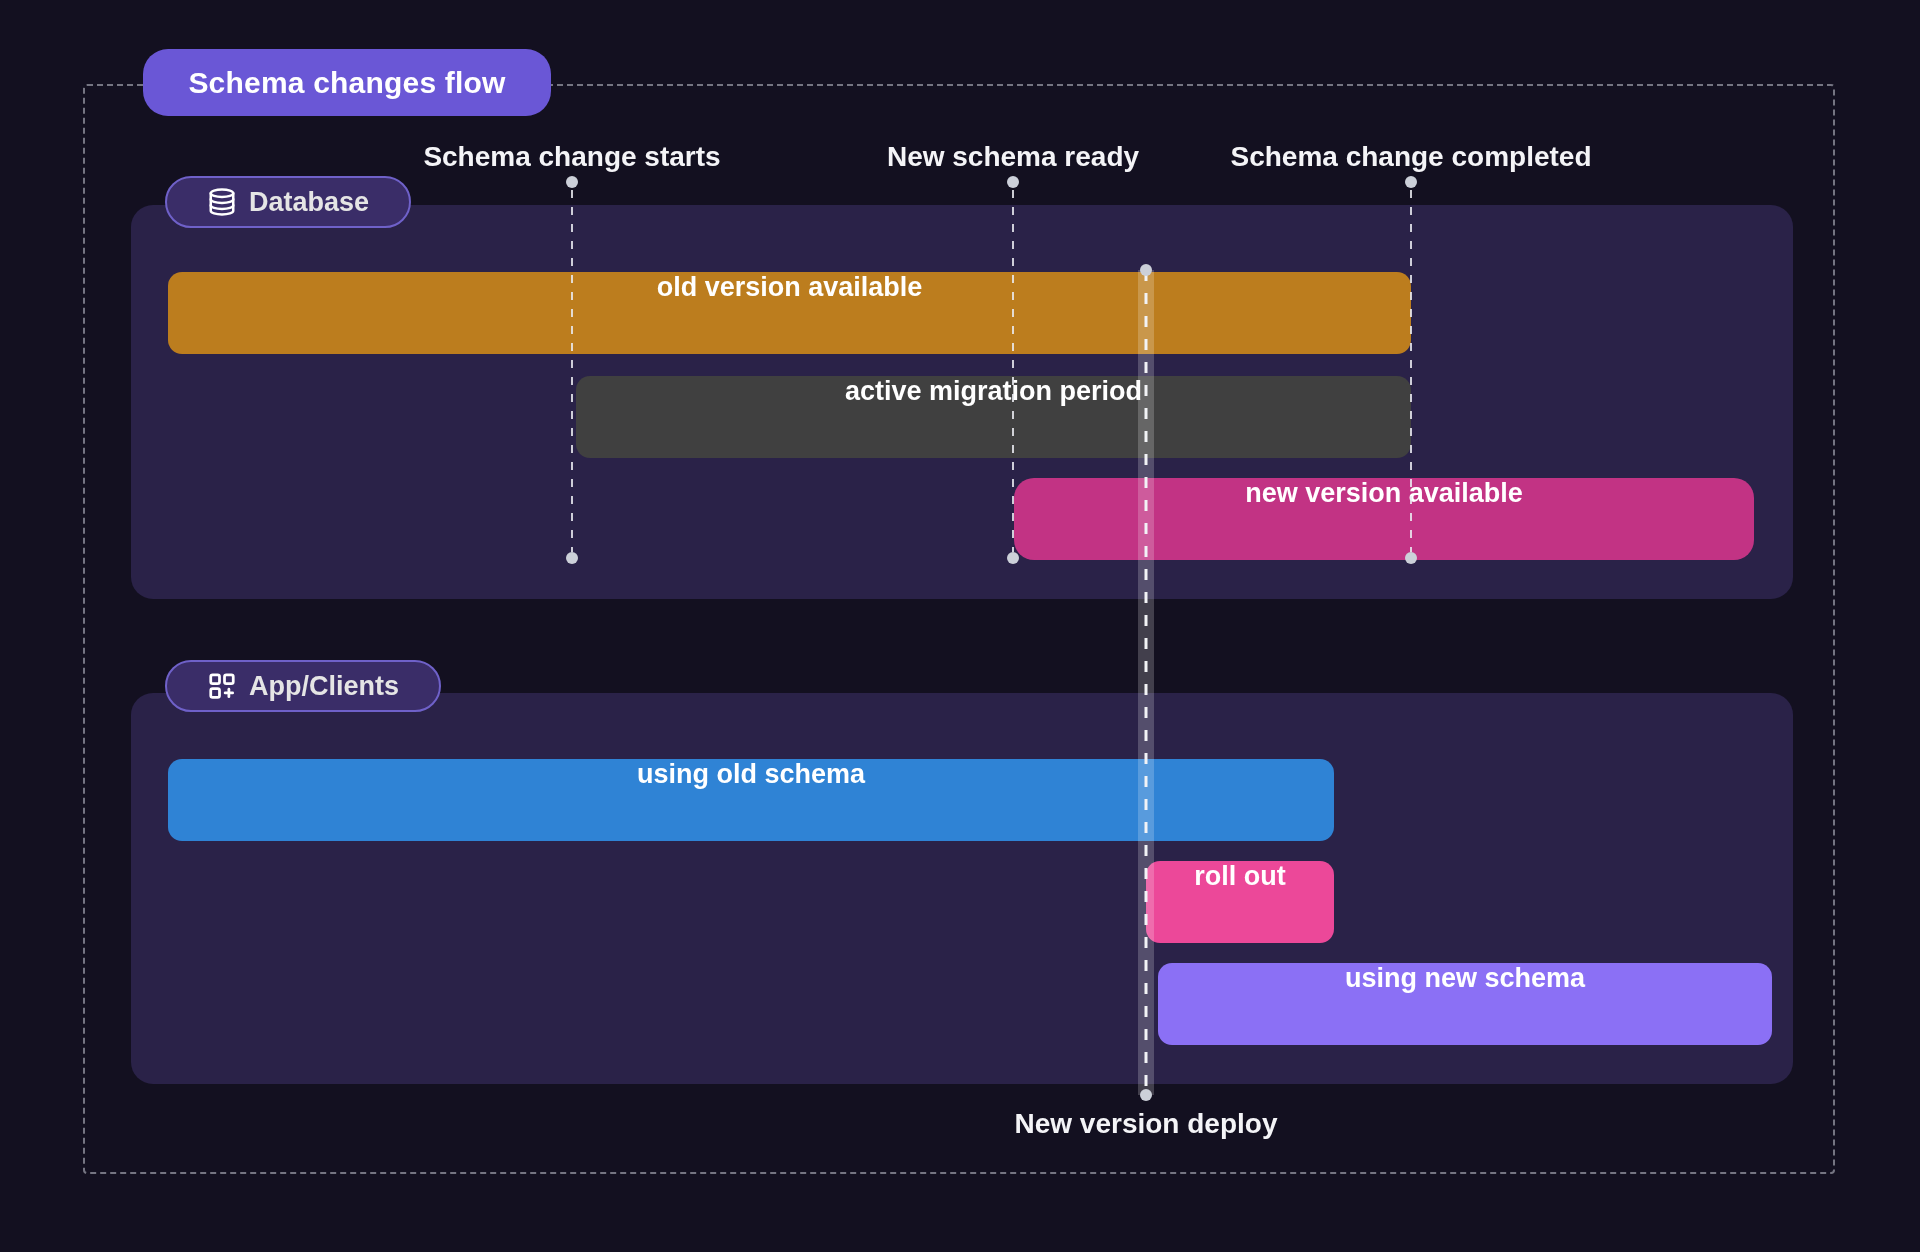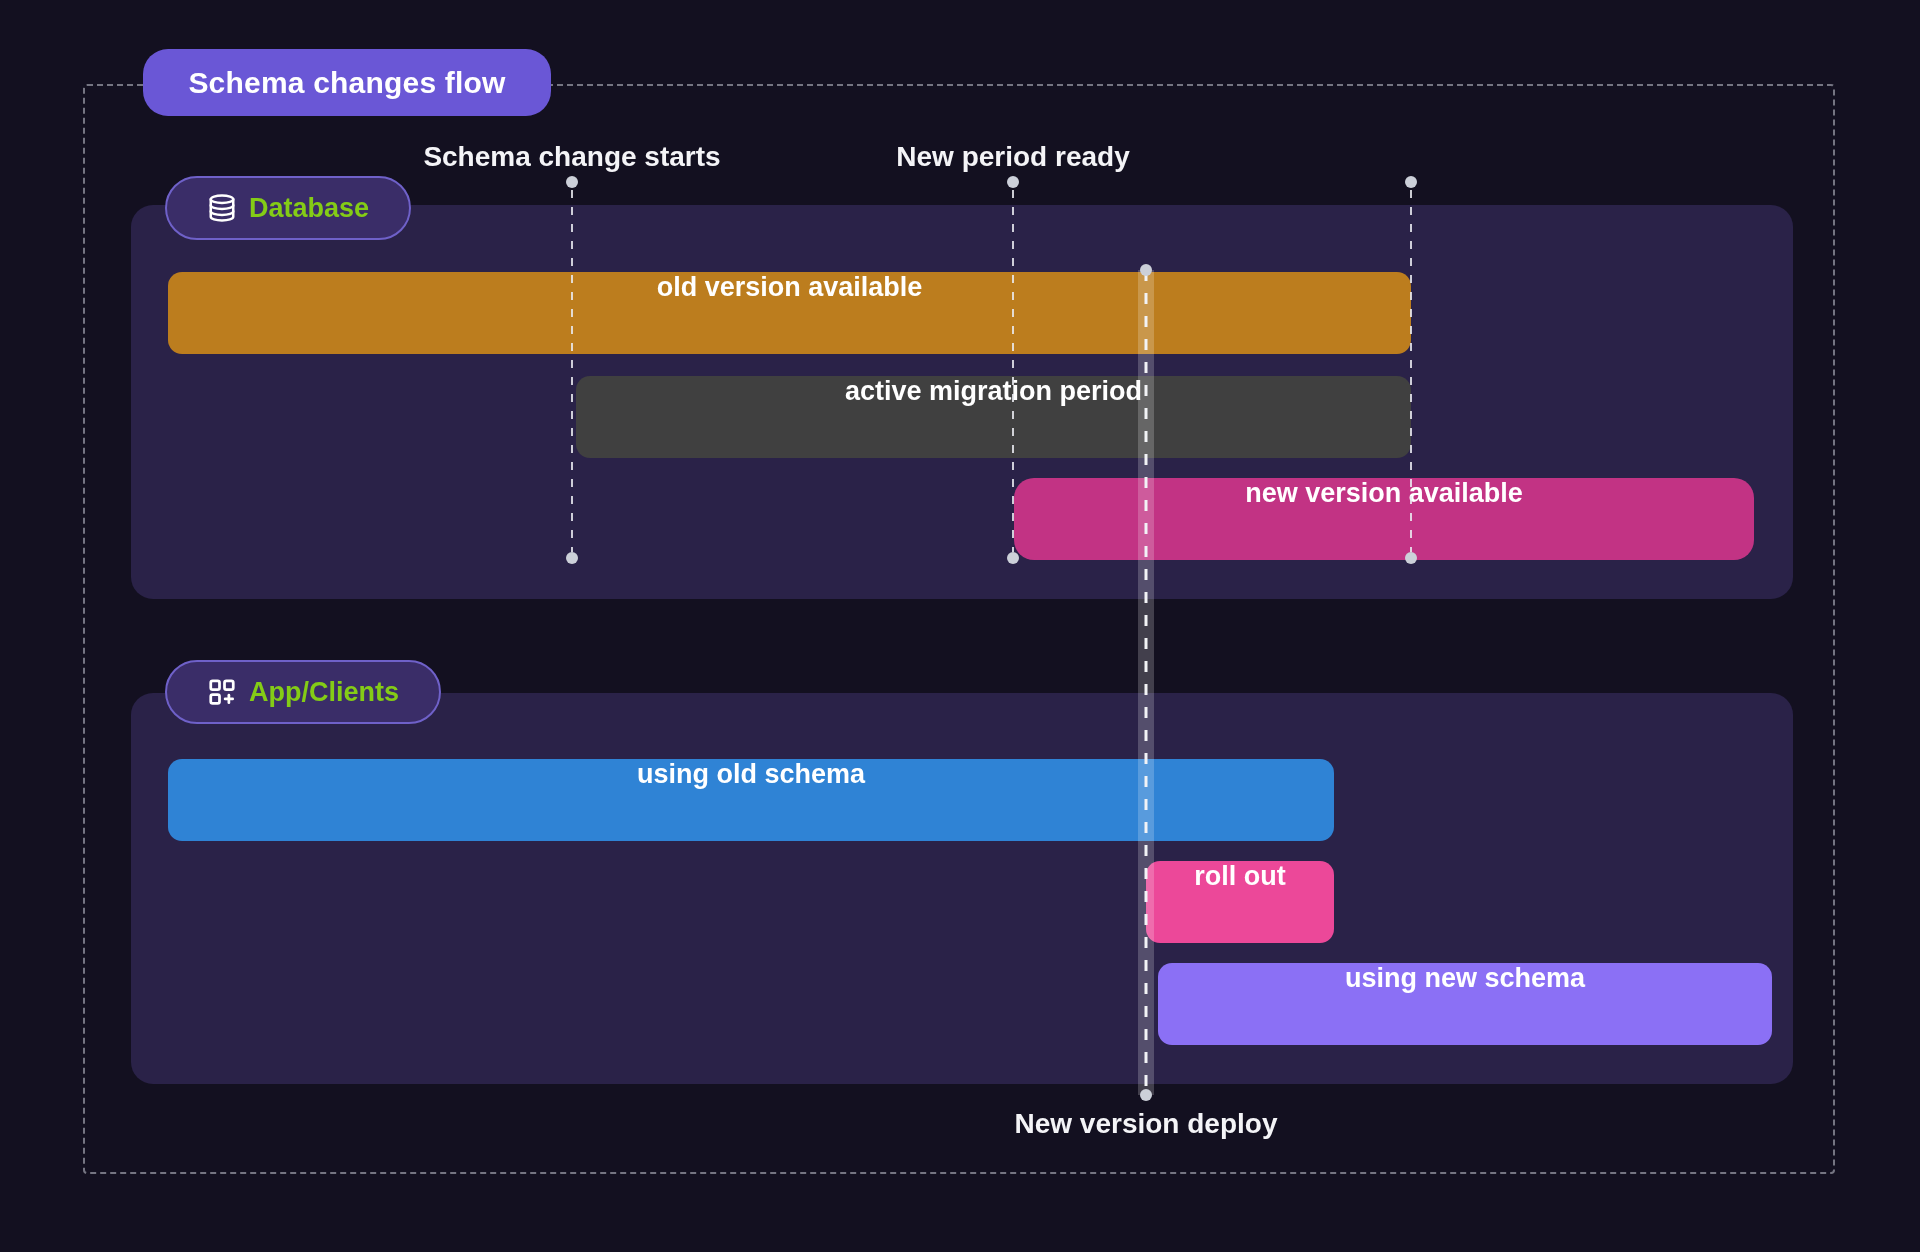--- a/index.html
+++ b/index.html
@@ -52,24 +52,24 @@
 
   
   .panel{
     left:131px;width:1662px;background:#2a2248;border-radius:22px;z-index:1;
   }
   .panel-db{top:205px;height:394px;}
   .panel-app{top:693px;height:391px;}
 
   
   .section-badge{
-    height:64px;border-radius:32px;
+    height:52px;border-radius:32px;
     background:#3a2d68;border:2px solid #6f61c9;
     display:flex;align-items:center;justify-content:center;gap:12px;
-    color:#84cc16;font-size:27px;font-weight:bold;
+    color:#e5e5e5;font-size:27px;font-weight:bold;
     z-index:6;box-sizing:border-box;
   }
   .badge-db{left:165px;top:176px;width:246px;}
   .badge-app{left:165px;top:660px;width:276px;}
   .section-badge svg{display:block;}
 
   
   .bar{
     height:82px;border-radius:14px;z-index:2;
     display:flex;align-items:flex-start;justify-content:center;
@@ -104,21 +104,22 @@
 
 <div class="stage">
 
   <div class="abs frame"></div>
 
   <div class="abs title-badge">
     <span>Schema changes flow</span>
   </div>
 
   <div class="abs marker-label m1">Schema change starts</div>
-  <div class="abs marker-label m2">New period ready</div>
+  <div class="abs marker-label m2">New schema ready</div>
+  <div class="abs marker-label m3">Schema change completed</div>
 
   <div class="abs dot" style="left:572px;top:182px;"></div>
   <div class="abs dot" style="left:1013px;top:182px;"></div>
   <div class="abs dot" style="left:1411px;top:182px;"></div>
 
   <div class="abs vline marker-line" style="left:572px;"></div>
   <div class="abs vline marker-line" style="left:1013px;"></div>
   <div class="abs vline marker-line" style="left:1411px;"></div>
 
   <div class="abs dot" style="left:572px;top:558px;"></div>

